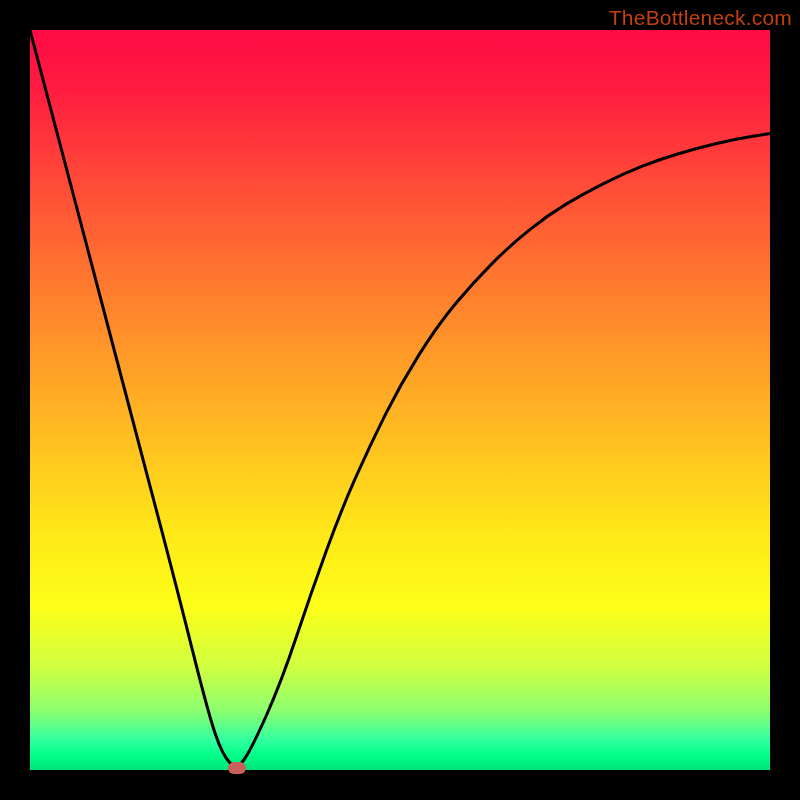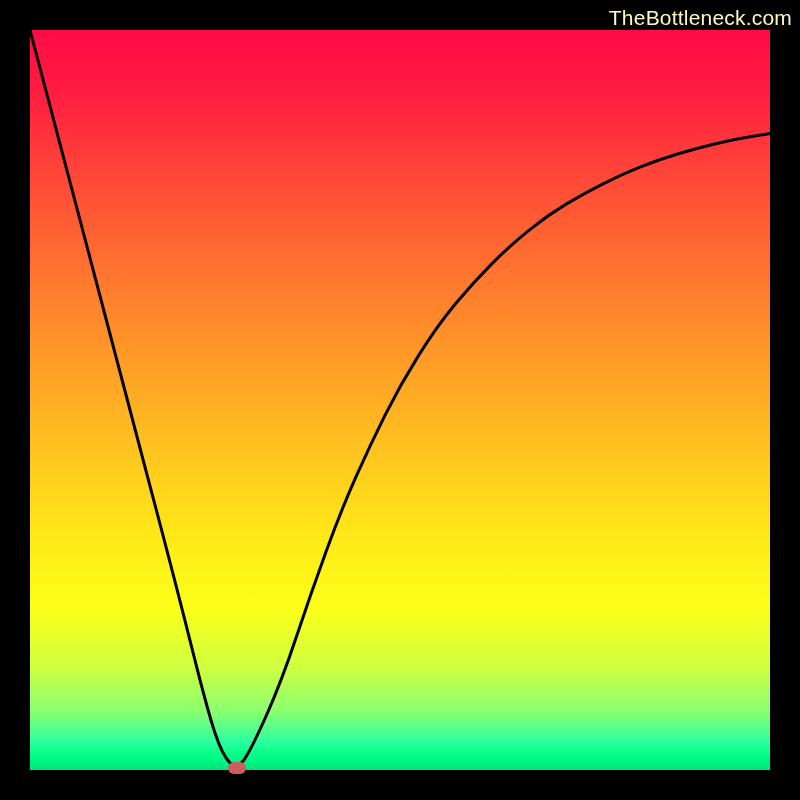--- a/index.html
+++ b/index.html
@@ -36,21 +36,21 @@
       #8cff70 92%,
       #30ffa0 96%,
       #00ff88 98%,
       #00e57a 100%
     );
   }
   .watermark {
     position: absolute;
     top: 6px;
     right: 8px;
-    color: #fef9c3;
+    color: #c2410c;
     font-size: 21px;
     font-weight: 500;
     letter-spacing: 0.2px;
     z-index: 5;
   }
   svg.curve {
     position: absolute;
     left: 0;
     top: 0;
     width: 740px;

